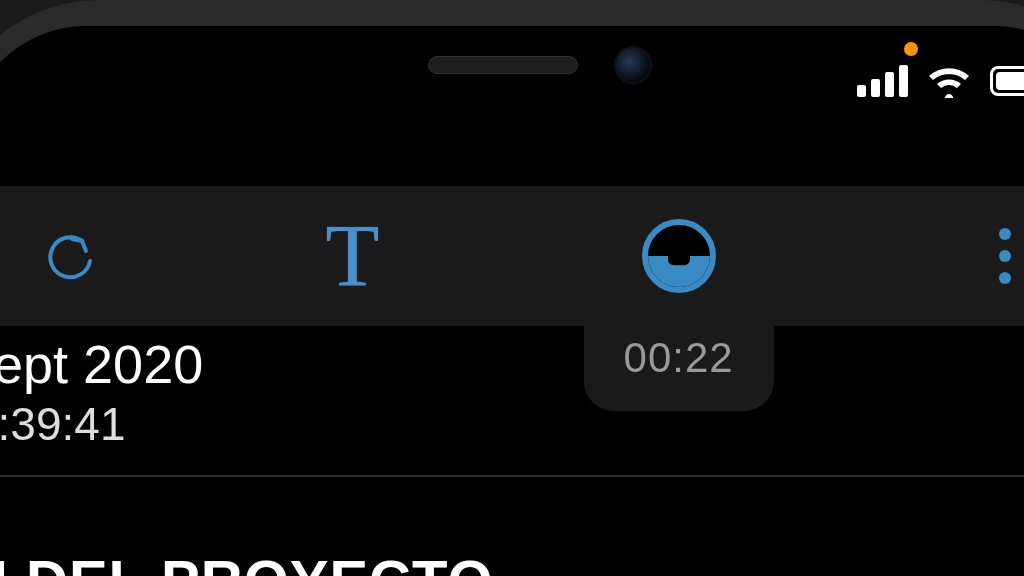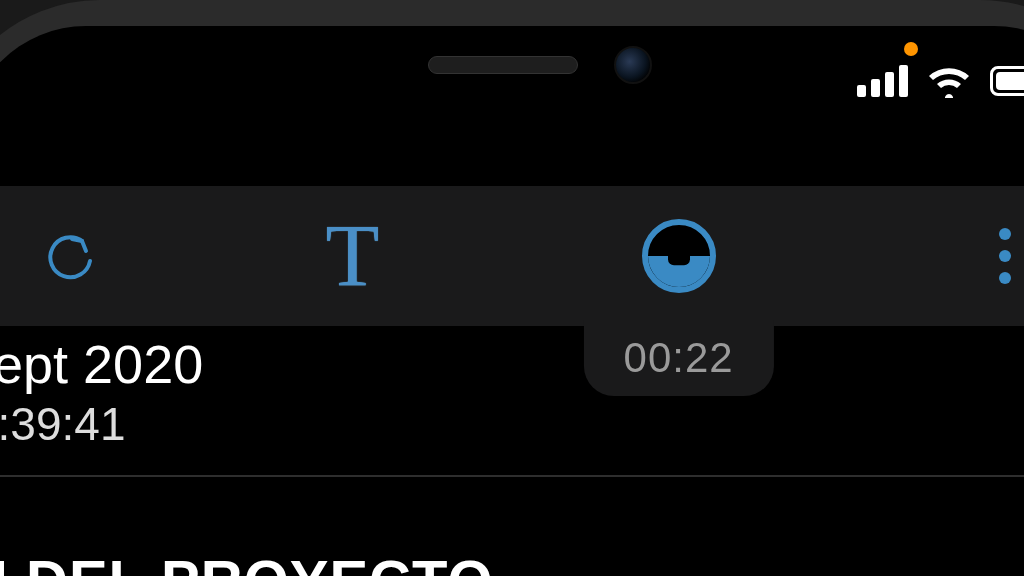--- a/index.html
+++ b/index.html
@@ -133,21 +133,21 @@
     width:22px; height:22px; background:#000; border-radius:6px;
   }
   .rec-bubble {
     position:absolute;
     top: 100%;
     left: 50%;
     transform: translateX(-50%);
     margin-top: -6px;
     background:#1a1a1b;
     border-radius: 0 0 30px 30px;
-    padding: 14px 40px 14px;
+    padding: 14px 40px 29px;
   }
   .rec-time { color:#9a9a9a; font-size: 42px; font-weight:400; letter-spacing:1px; }
   .kebab { display:flex; flex-direction:column; gap:10px; }
   .kebab span { width:12px; height:12px; background:#3a8ac4; border-radius:50%; }
 
   
   .content {
     position:absolute; left:0; right:0; top:310px; color:#fff;
   }
   .meta {

